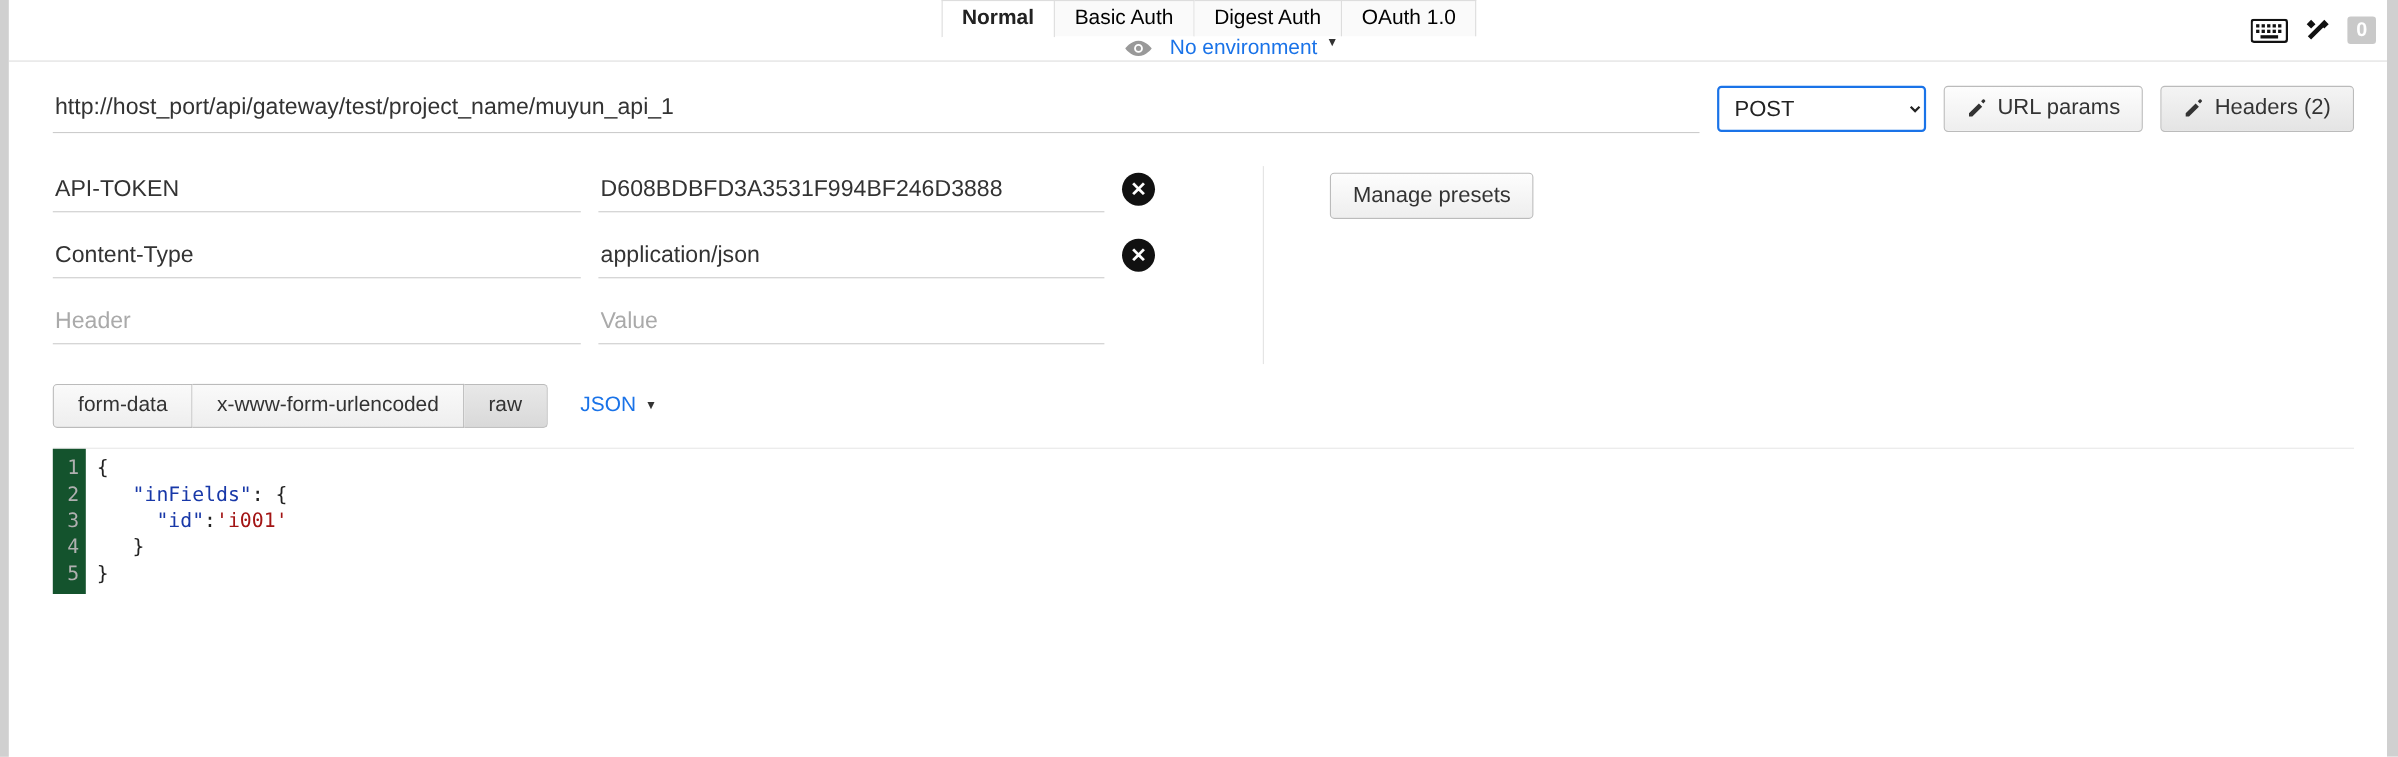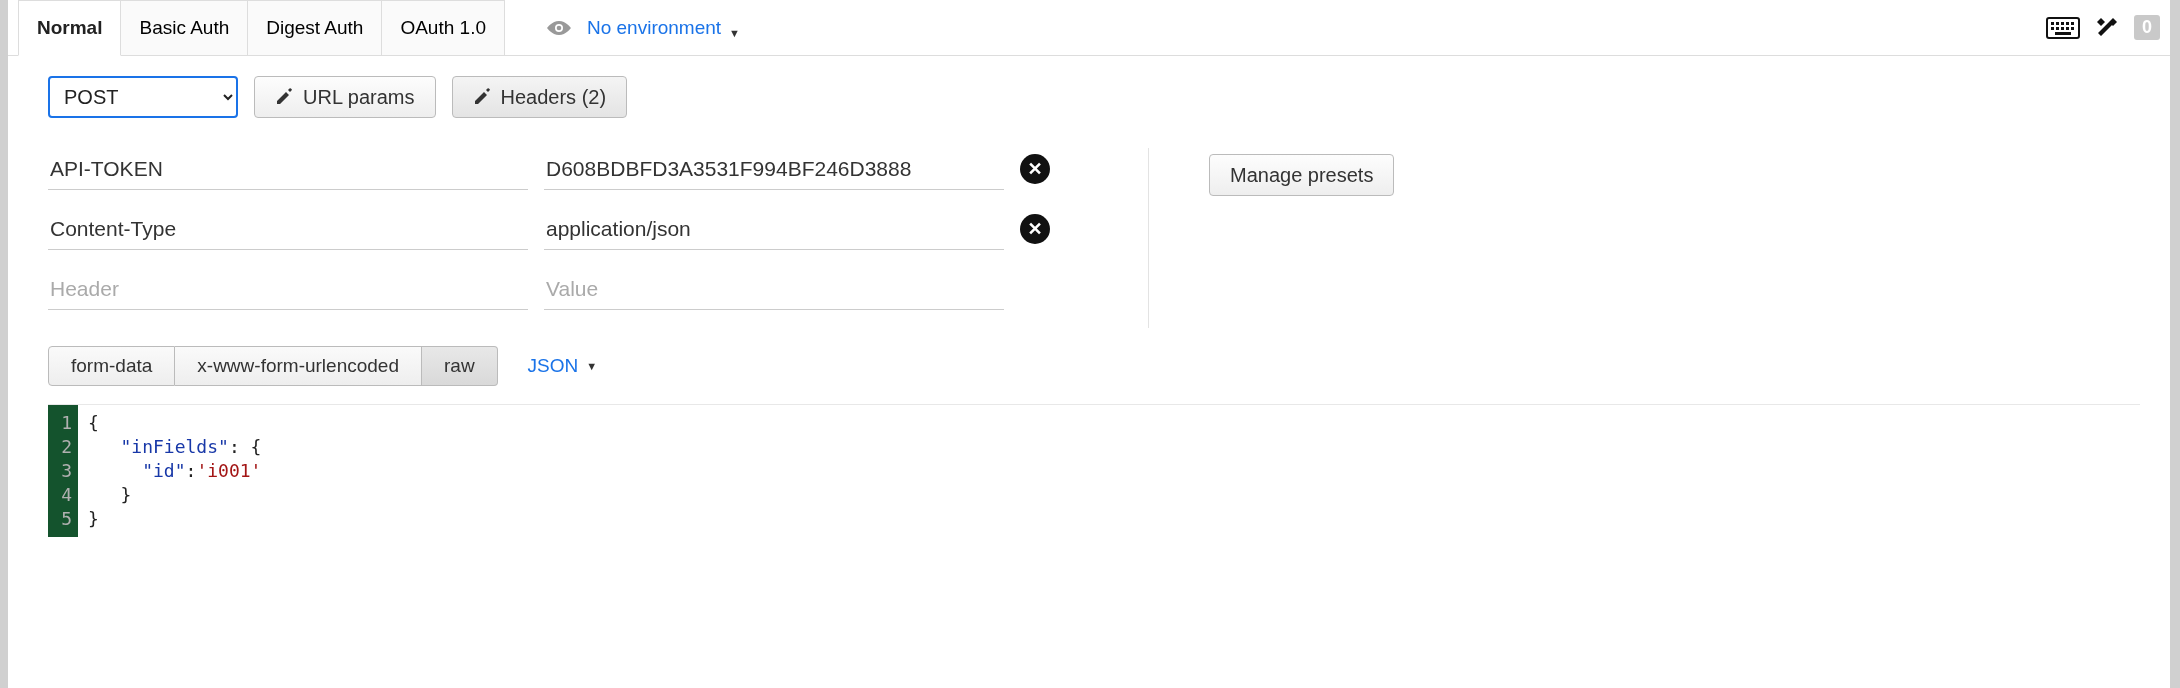--- a/index.html
+++ b/index.html
@@ -16,20 +16,21 @@
   }
 
   
   .topbar {
     display: flex;
     align-items: center;
     height: 56px;
     border-bottom: 1px solid #ddd;
     padding-left: 10px;
     position: relative;
+    flex-direction: column;
   }
   .auth-tabs { display: flex; align-items: stretch; height: 100%; }
   .auth-tab {
     display: flex;
     align-items: center;
     padding: 0 18px;
     border: 1px solid #ddd;
     border-bottom: none;
     border-left: none;
     background: #fafafa;
@@ -49,21 +50,21 @@
     border-bottom: 1px solid #fff;
   }
 
   .env-block {
     display: flex;
     align-items: center;
     margin-left: 40px;
     gap: 14px;
   }
   .eye-icon { color: #aaa; }
-  .env-label { color: #1a73e8; font-size: 19px; cursor: pointer; display:flex; align-items:flex-end; gap:6px;}
+  .env-label { color: #1a73e8; font-size: 19px; cursor: pointer; display:flex; align-items:flex-start; gap:6px;}
   .caret { font-size: 11px; color:#333; margin-left:2px; }
 
   .topbar-right {
     position: absolute;
     right: 20px;
     top: 0;
     height: 100%;
     display: flex;
     align-items: center;
     gap: 14px;
@@ -282,20 +283,21 @@
     <span class="top-icon">
       <svg width="26" height="26" viewBox="0 0 26 26">
           <path d="M23 7l-4-4-4 4 4 4 4-4zM7 3l-4 4 4 4 4-4-4-4zM4 18l3 3 14-14-3-3L4 18z" fill="#111"></path>
         </svg>
     </span>
     <span class="badge">0</span>
   </div>
 </div>
 
 <div class="url-row">
+  <input class="url-input" value="http://host_port/api/gateway/test/project_name/muyun_api_1" style="">
   <select class="method-select">
     <option>POST</option>
   </select>
   <button class="btn">
     <span>
       <svg width="18" height="18" viewBox="0 0 18 18">
           <path d="M2 13v3h3l9-9-3-3-9 9zM15 4l-2-2 1.5-1.5a1 1 0 011.4 0l.6.6a1 1 0 010 1.4L15 4z" fill="#333"></path>
         </svg>
     </span>
     <span>URL params</span>

